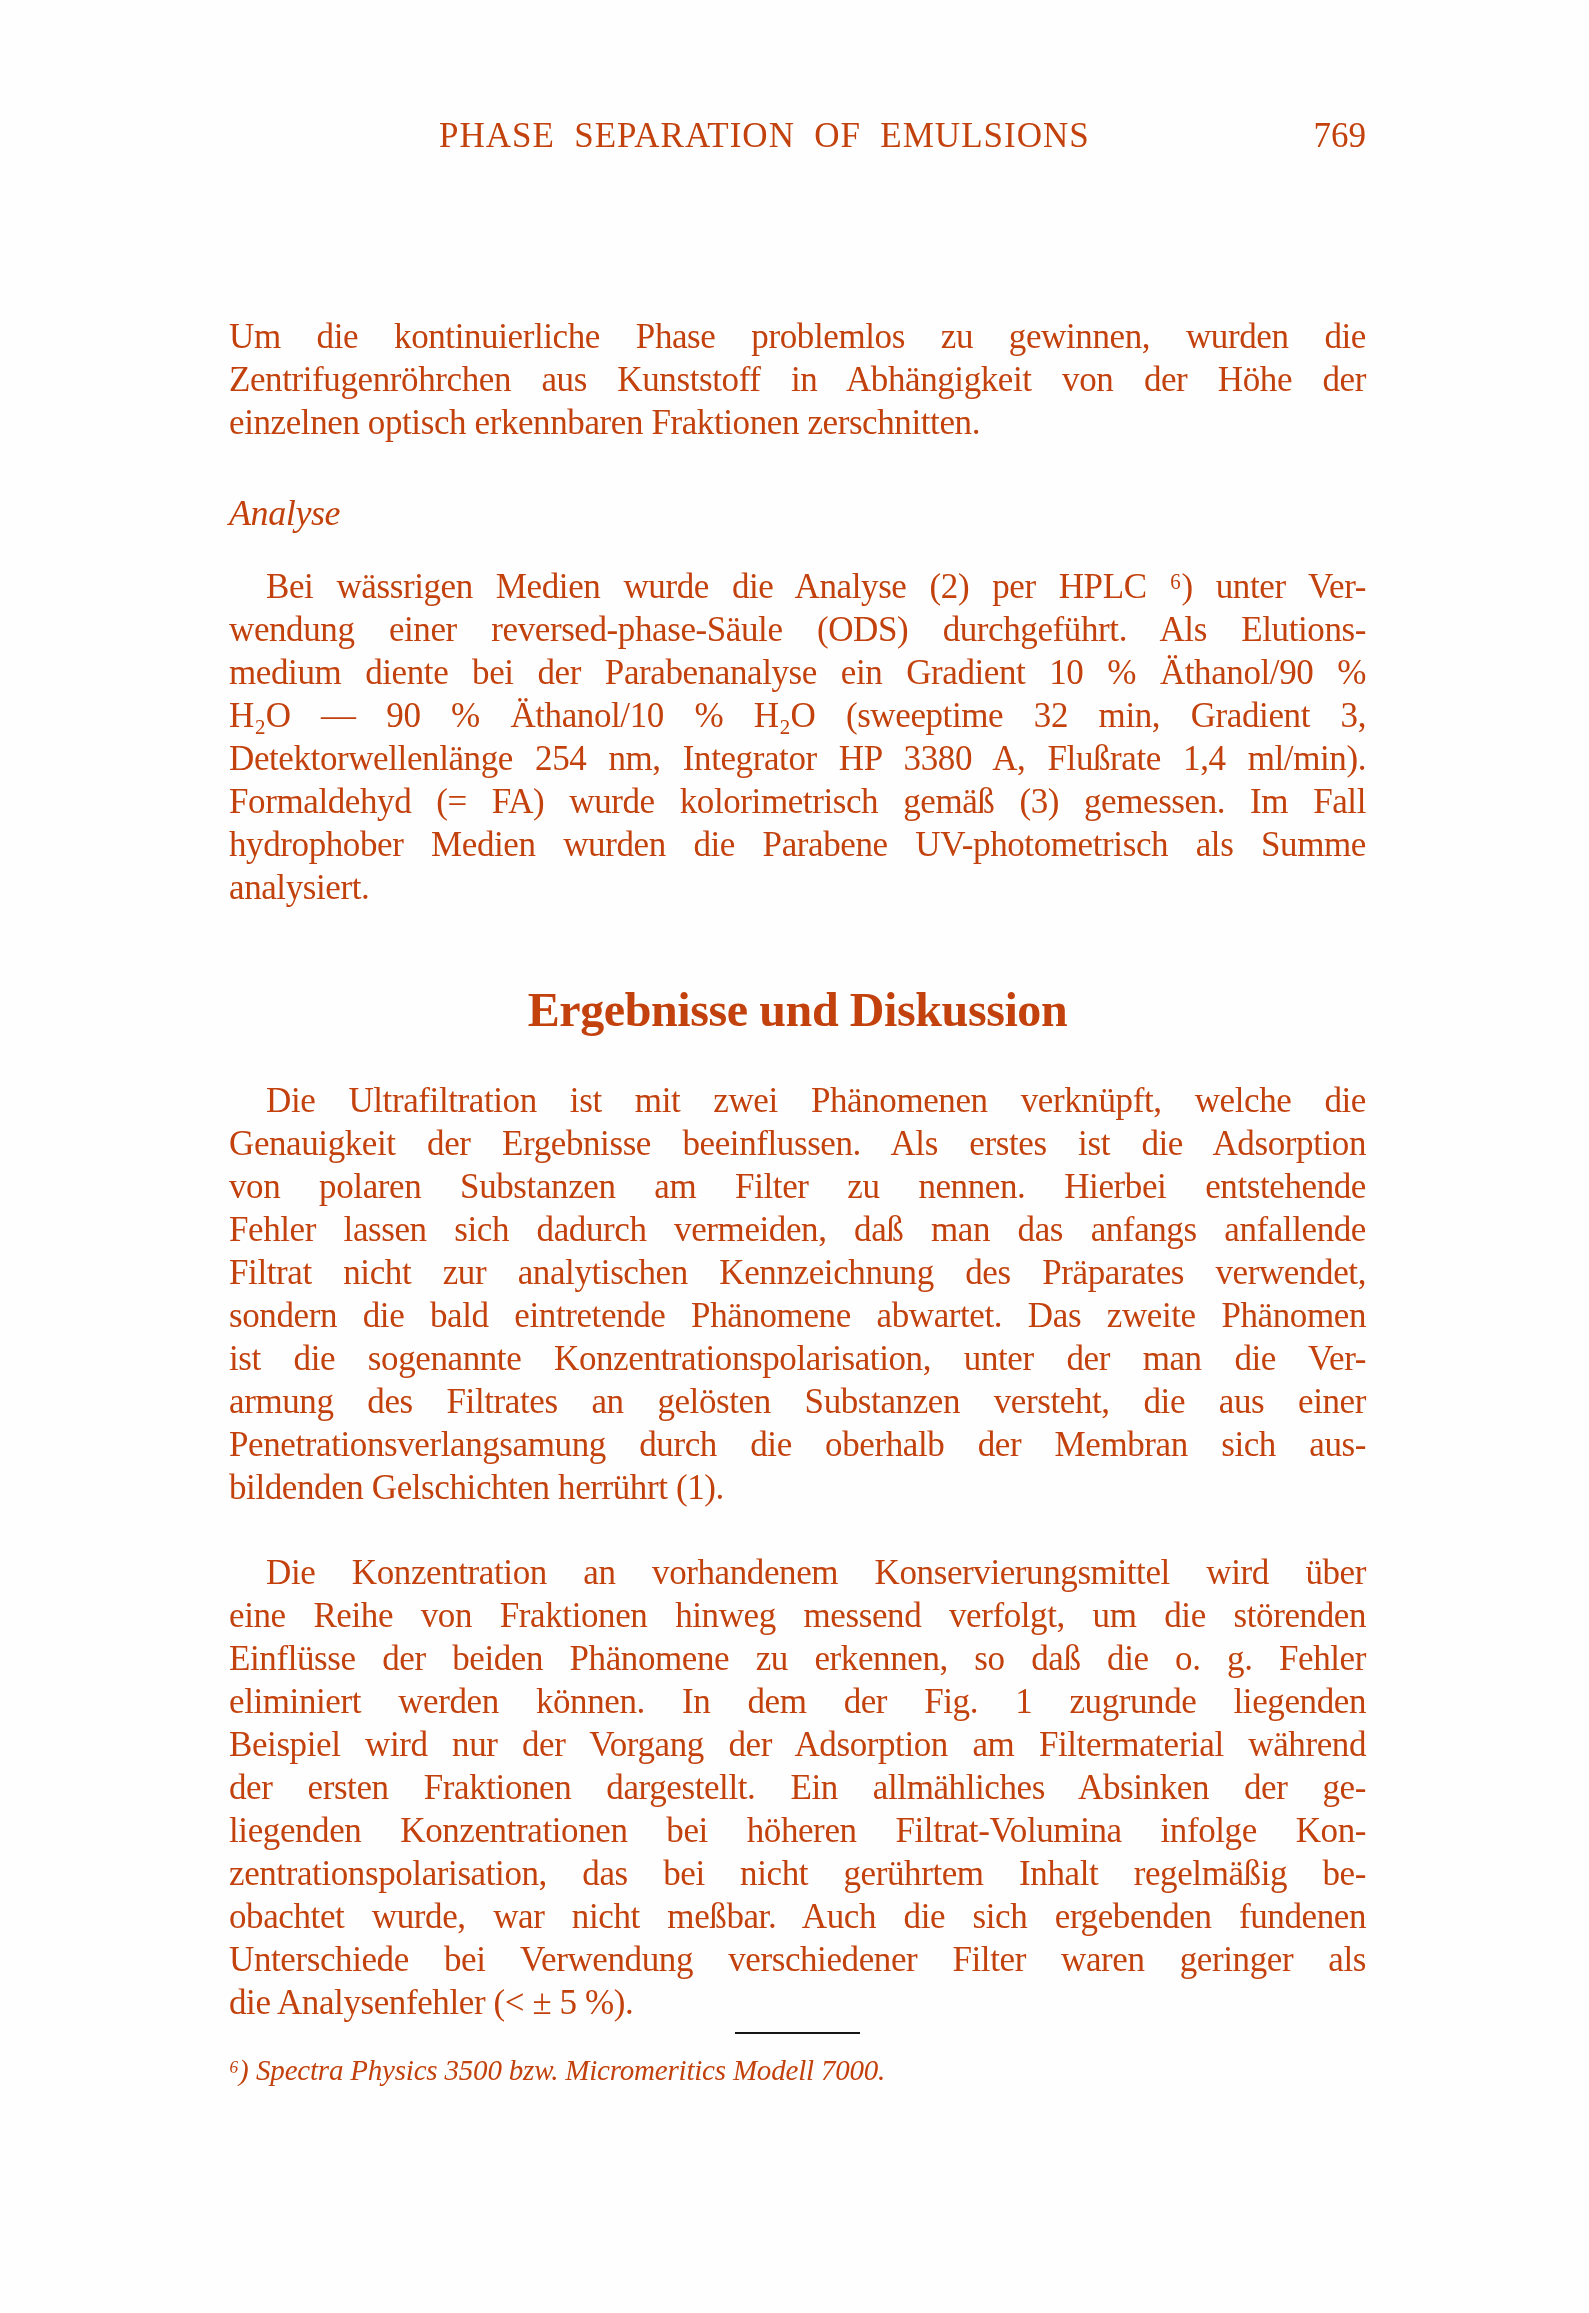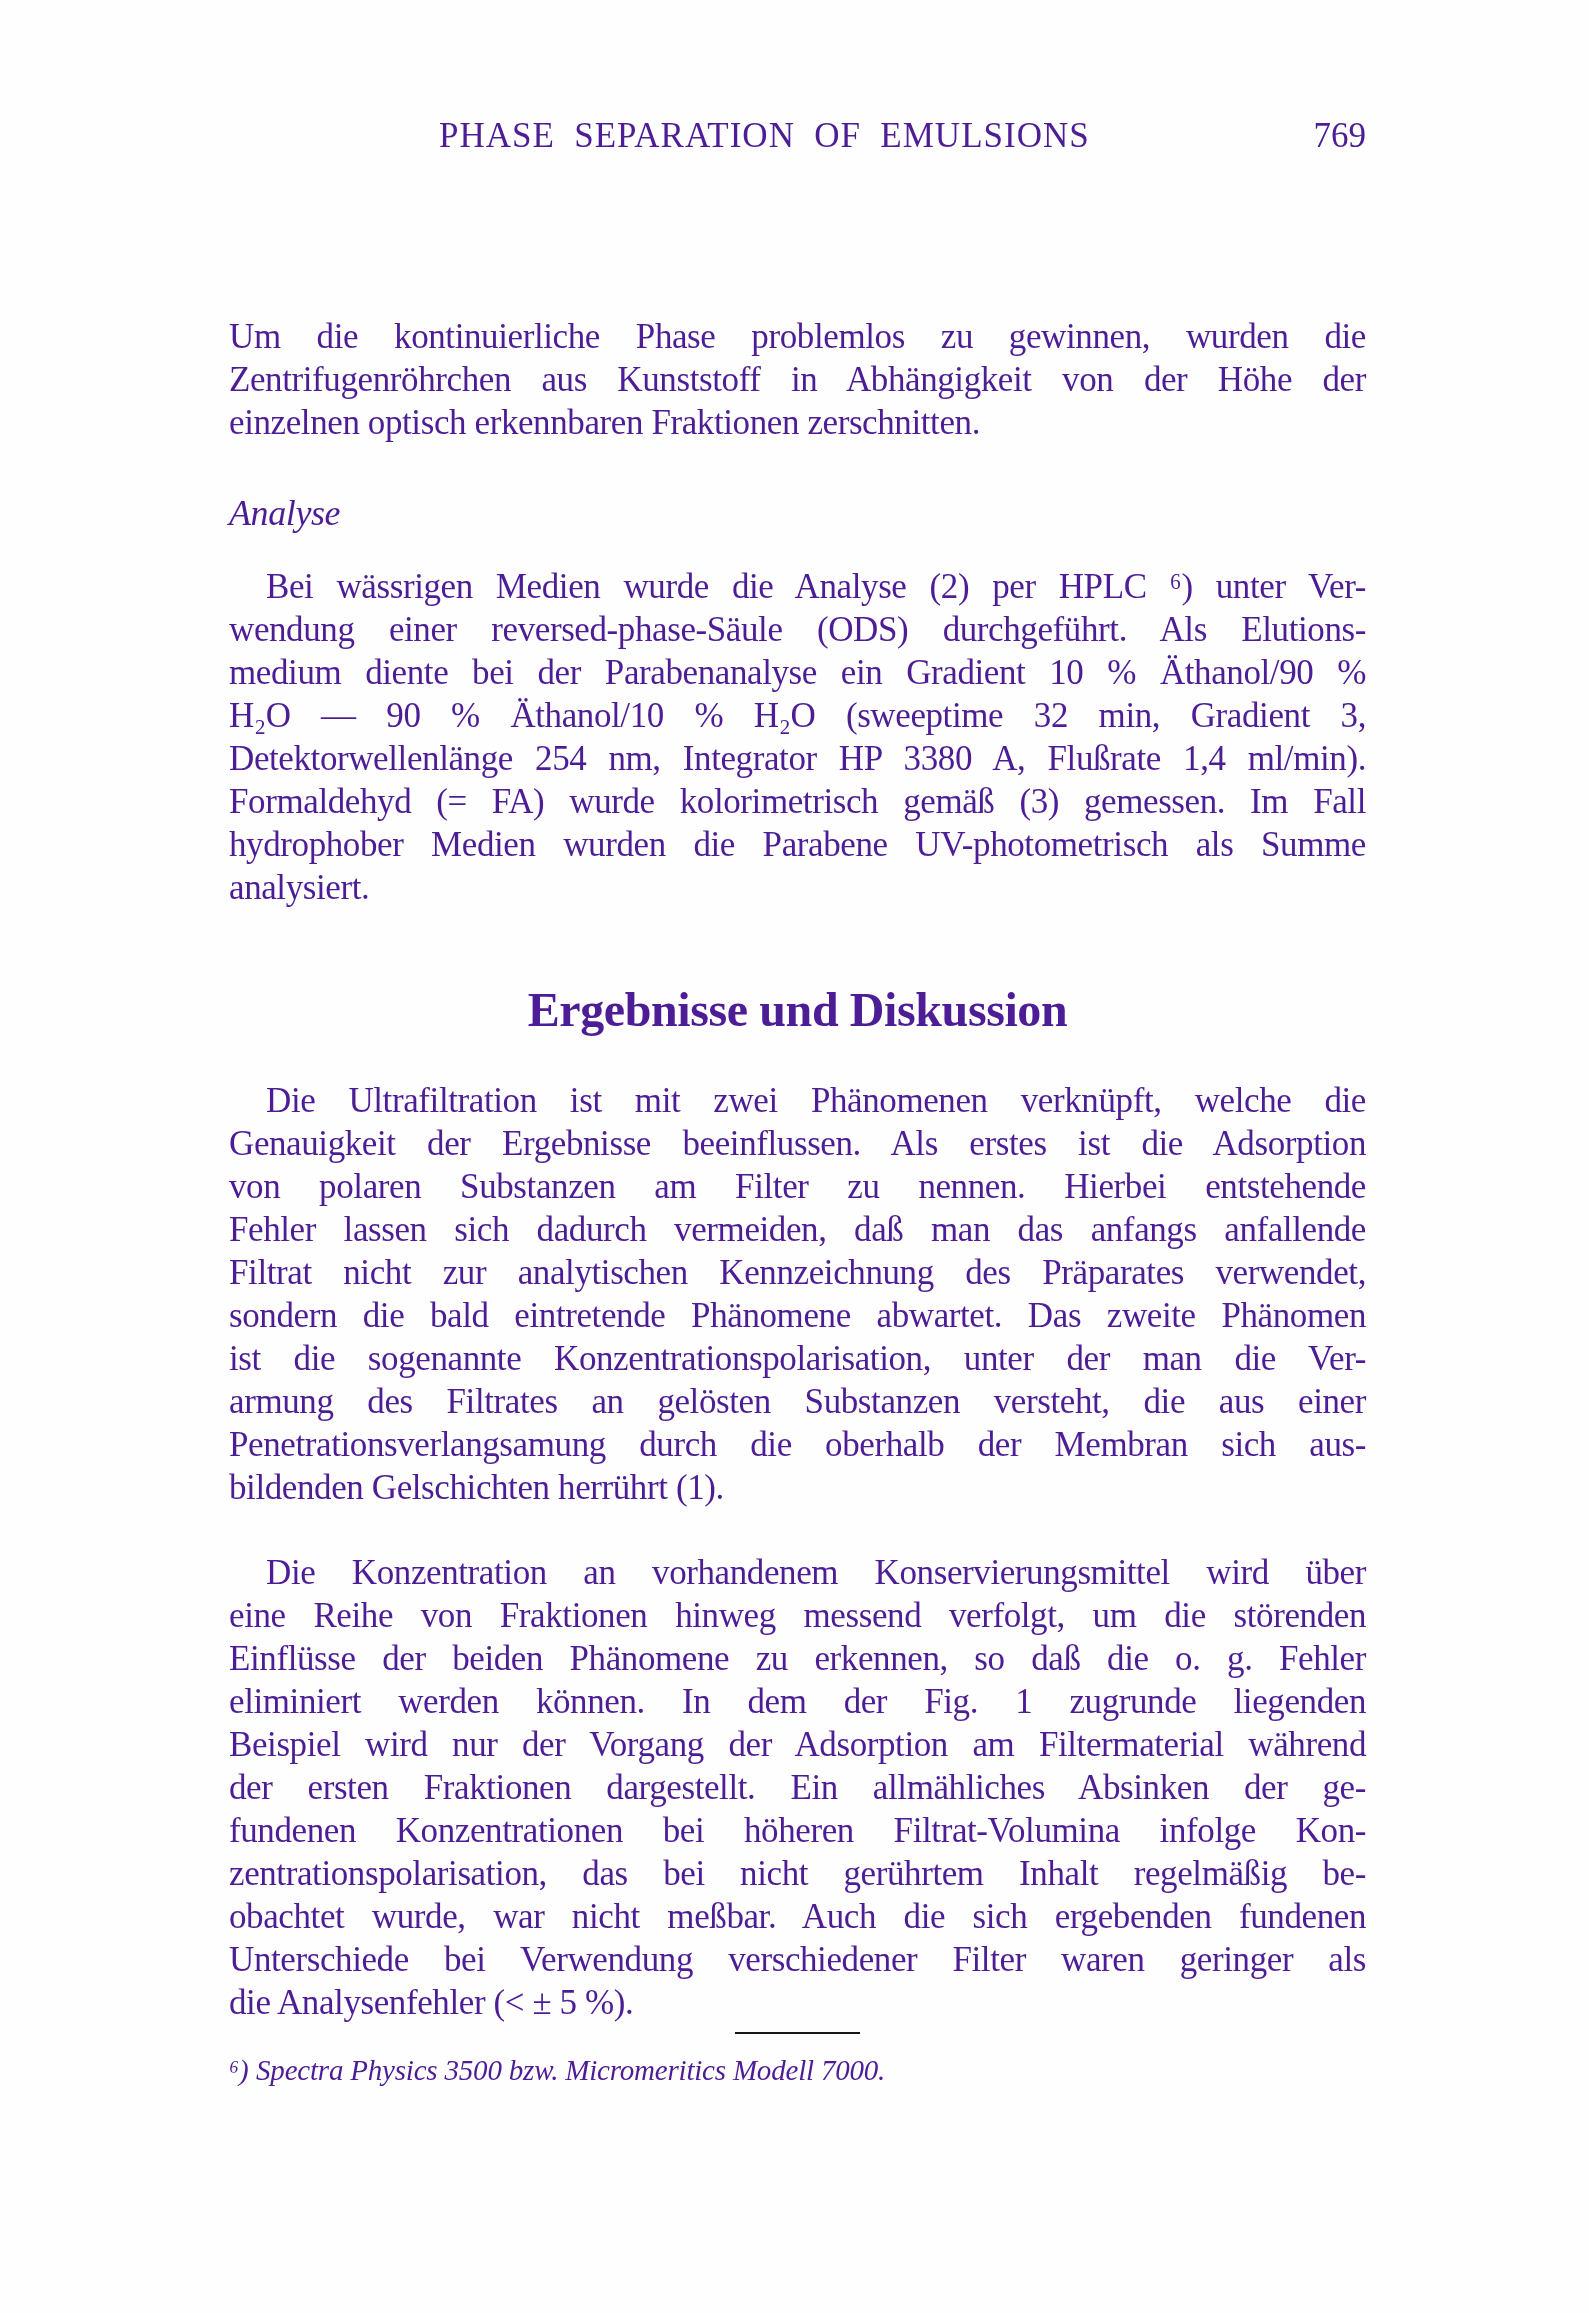--- a/index.html
+++ b/index.html
@@ -6,21 +6,21 @@
   html, body {
     margin: 0;
     padding: 0;
     background: #ffffff;
   }
   .page {
     position: relative;
     width: 1590px;
     height: 2313px;
     background: #fefefe;
-    color: #4c1d95;
+    color: #c2410c;
     font-family: "Liberation Serif", "DejaVu Serif", serif;
     overflow: hidden;
   }
   
   .running-head {
     position: absolute;
     top: 114px;
     left: 229px;
     width: 1137px;
     height: 43px;
@@ -137,21 +137,21 @@
       <div class="line last">bildenden Gelschichten herrührt (1).</div>
     </div>
 
     <div class="para para-results-2">
       <div class="line indent">Die Konzentration an vorhandenem Konservierungsmittel wird über</div>
       <div class="line">eine Reihe von Fraktionen hinweg messend verfolgt, um die störenden</div>
       <div class="line">Einflüsse der beiden Phänomene zu erkennen, so daß die o. g. Fehler</div>
       <div class="line">eliminiert werden können. In dem der Fig. 1 zugrunde liegenden</div>
       <div class="line">Beispiel wird nur der Vorgang der Adsorption am Filtermaterial während</div>
       <div class="line">der ersten Fraktionen dargestellt. Ein allmähliches Absinken der ge-</div>
-      <div class="line">fundenen Konzentrationen bei höheren Filtrat-Volumina infolge Kon-</div>
+      <div class="line">liegenden Konzentrationen bei höheren Filtrat-Volumina infolge Kon-</div>
       <div class="line">zentrationspolarisation, das bei nicht gerührtem Inhalt regelmäßig be-</div>
       <div class="line">obachtet wurde, war nicht meßbar. Auch die sich ergebenden fundenen</div>
       <div class="line">Unterschiede bei Verwendung verschiedener Filter waren geringer als</div>
       <div class="line last">die Analysenfehler (&lt; ± 5 %).</div>
     </div>
 
     <hr class="footnote-rule">
 
     <div class="footnote">
       <span class="fn-marker">⁶)</span><span class="fn-text">Spectra Physics 3500 bzw. Micromeritics Modell 7000.</span>

